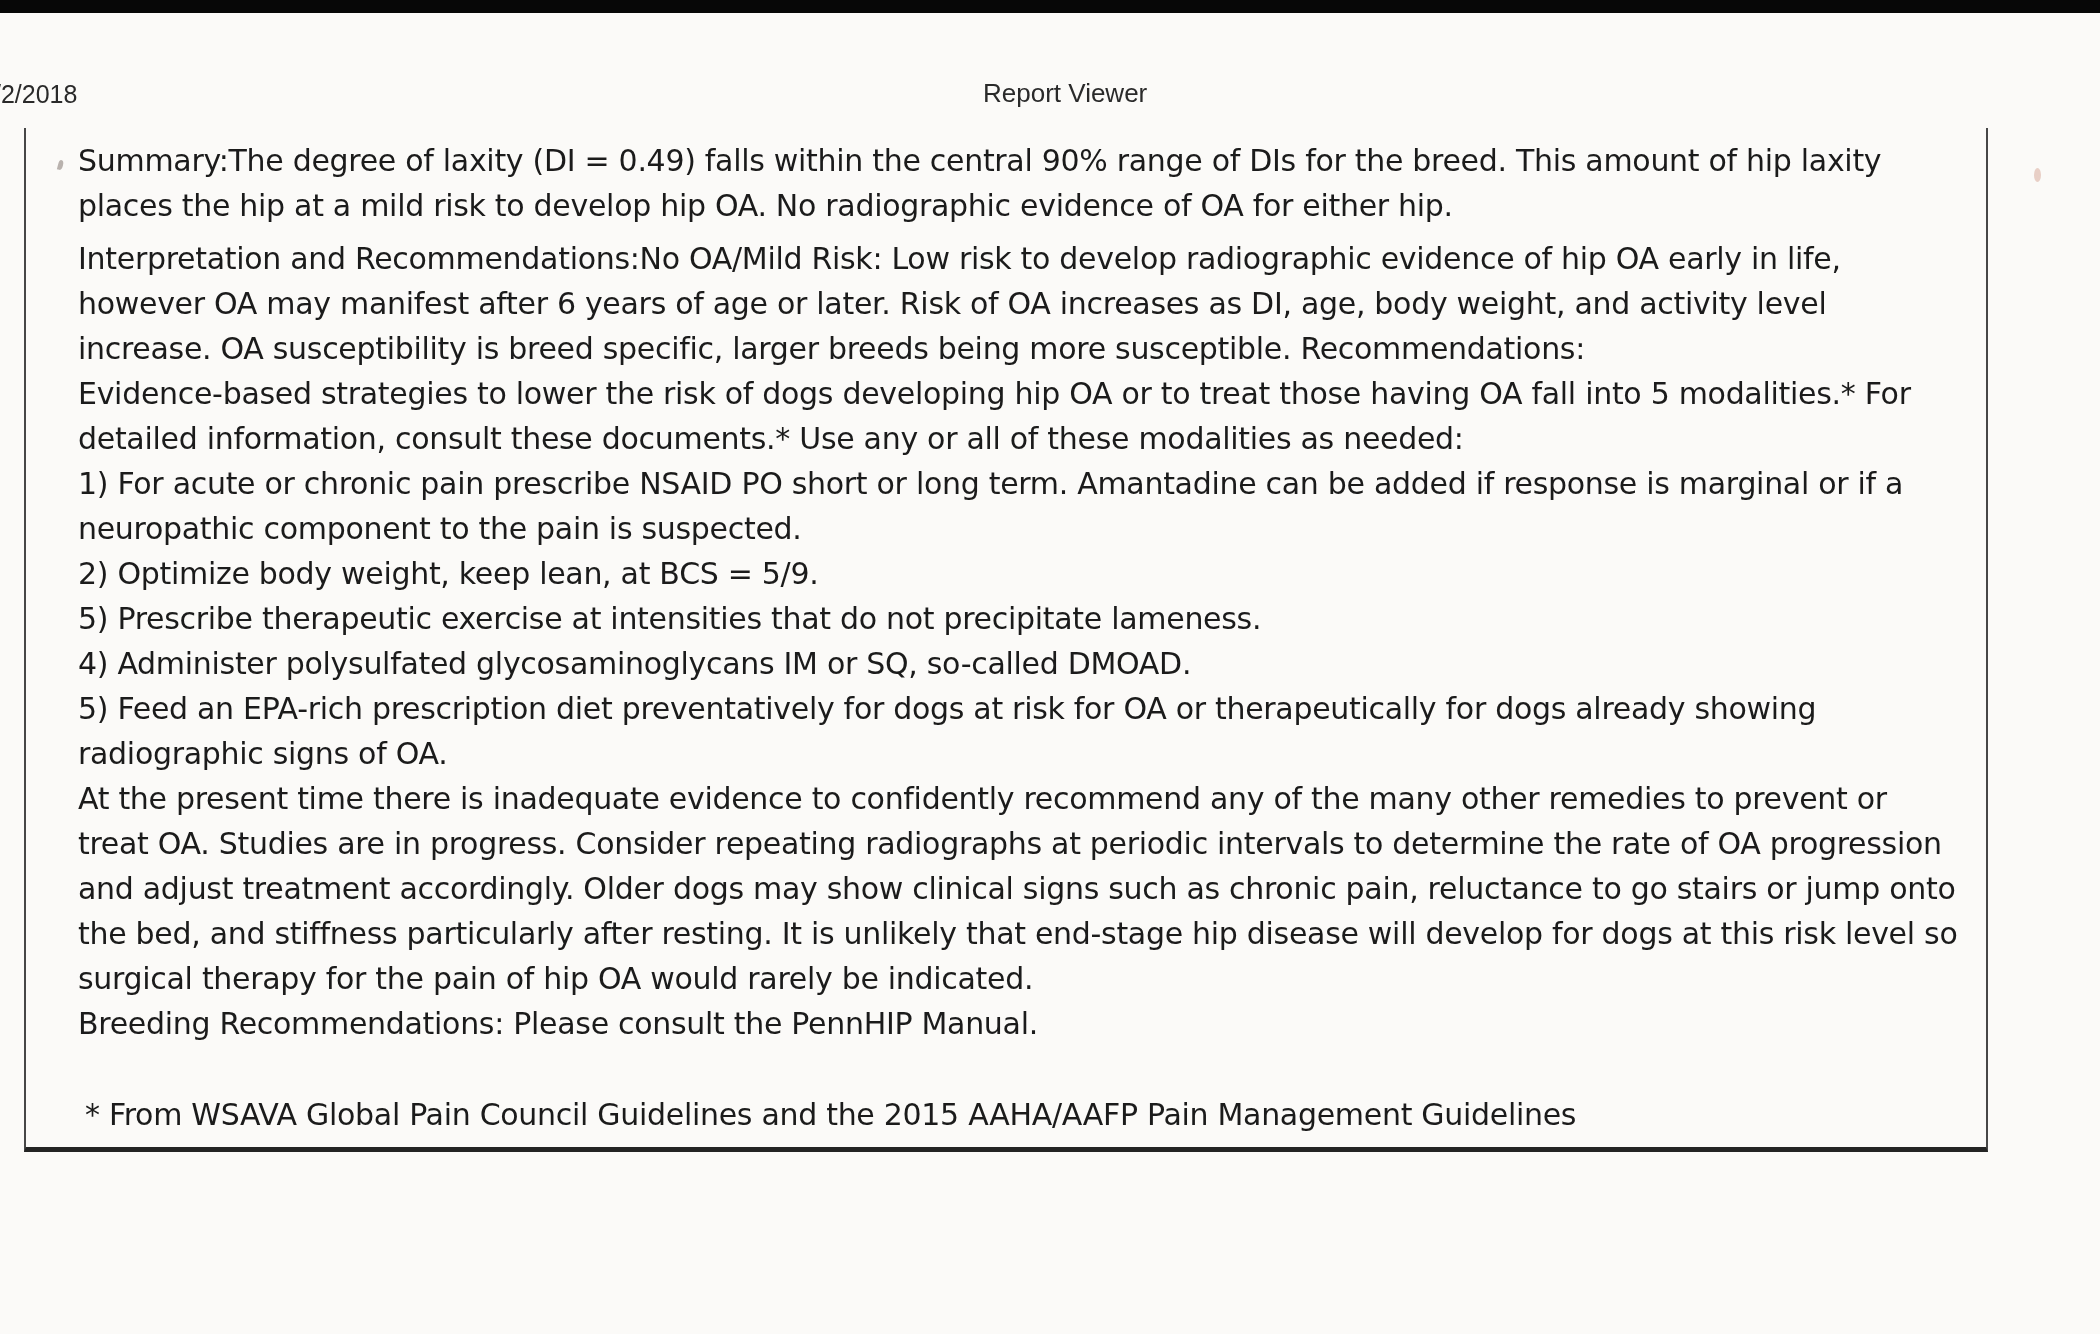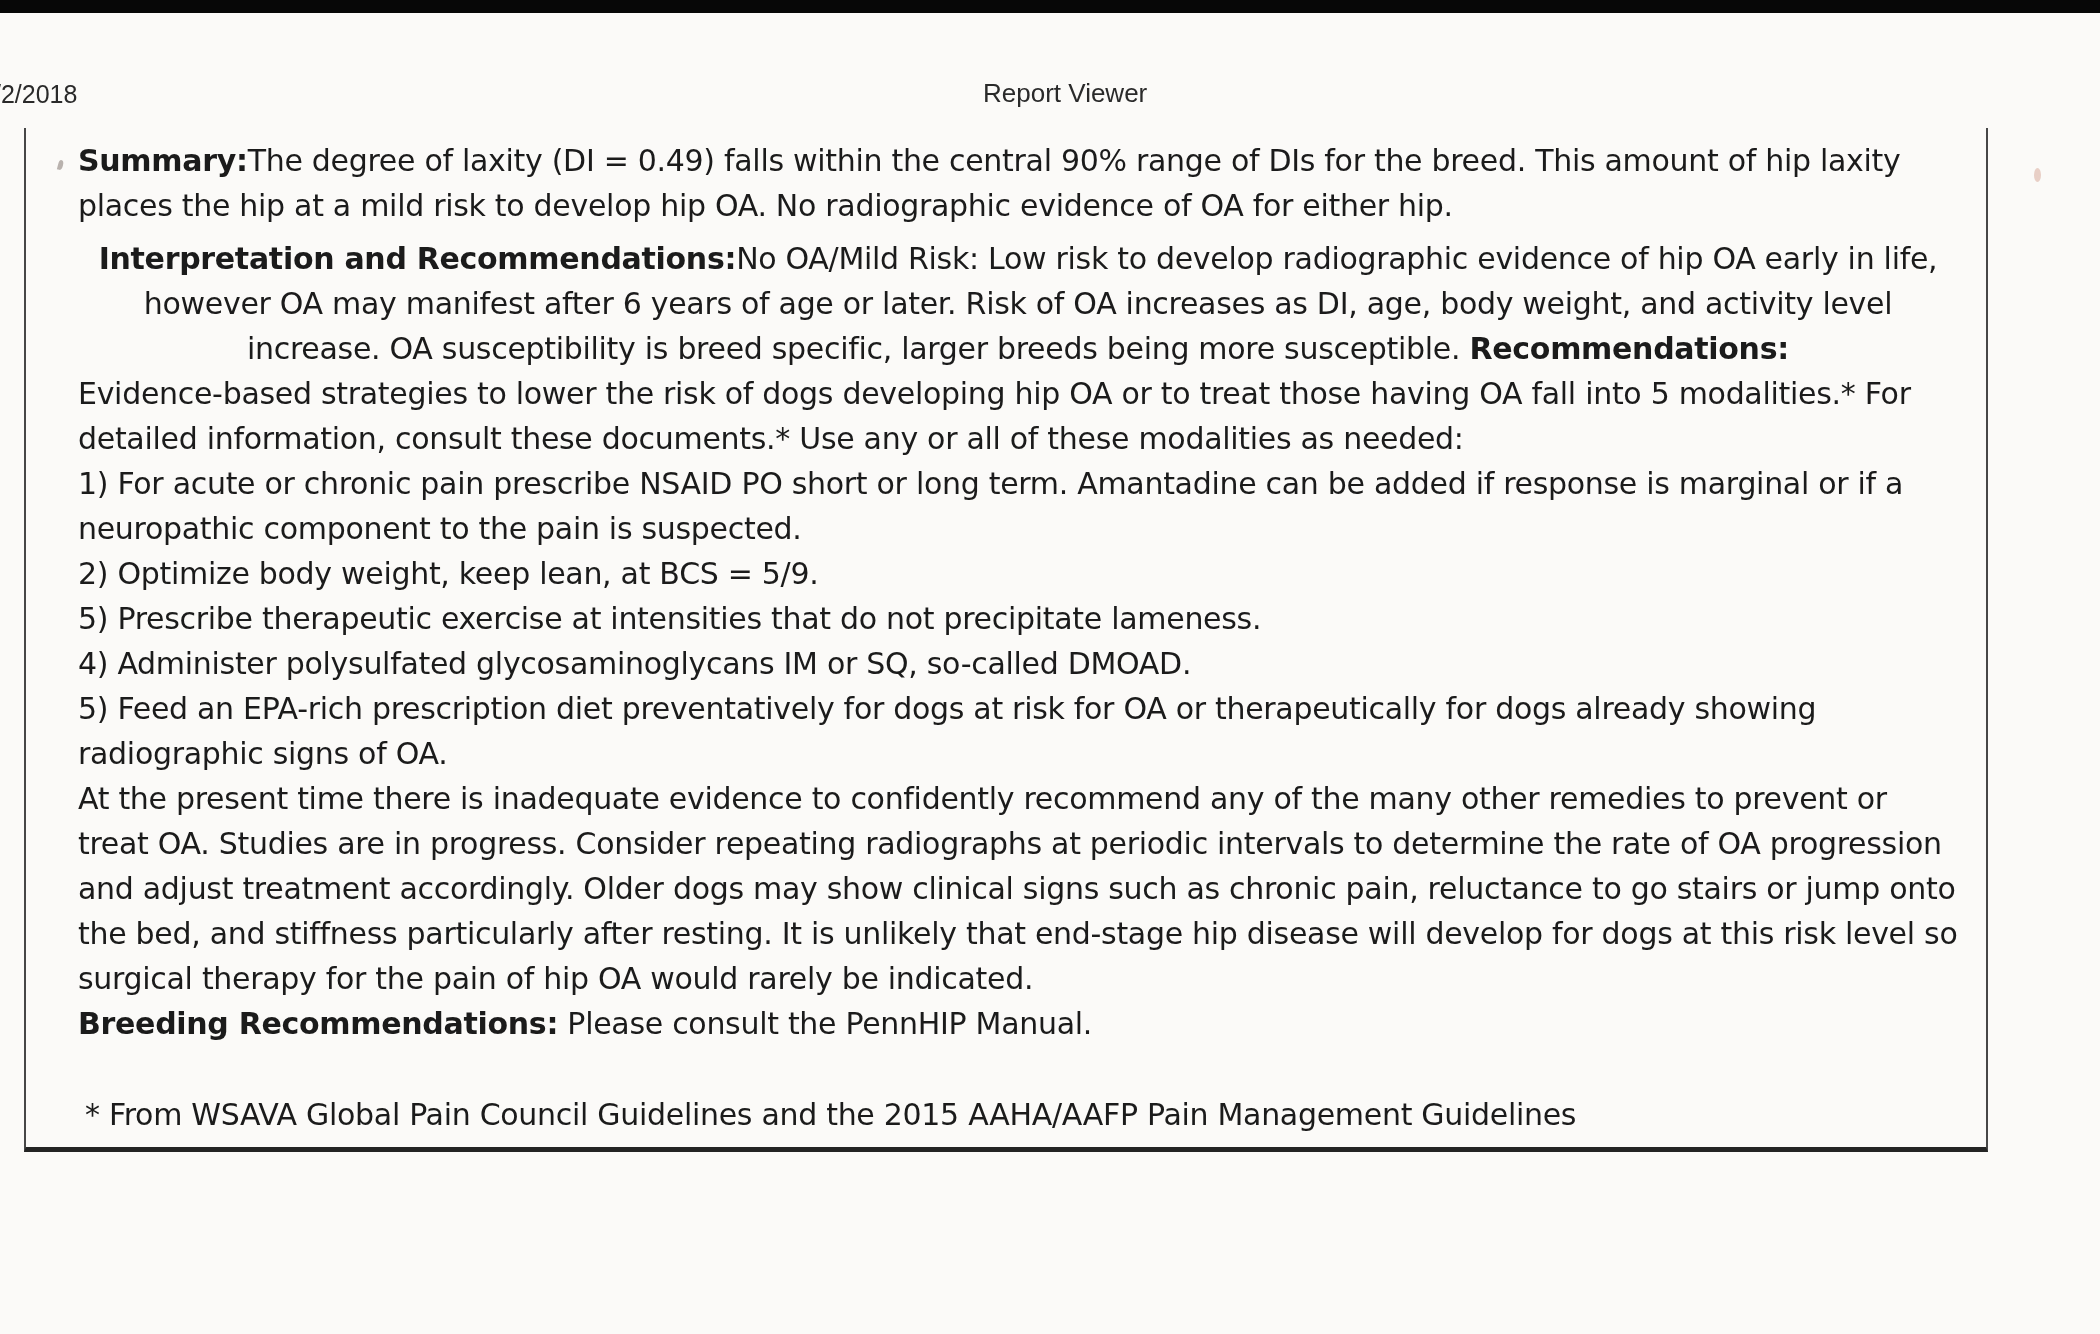--- a/index.html
+++ b/index.html
@@ -54,23 +54,23 @@
     padding: 10px 28px 0 52px;
   }
   .p {
     margin: 0;
     font-size: 30px;
     line-height: 45px;
     letter-spacing: -0.3px;
     color: #1b1b1b;
   }
   .p .b {
-    font-weight: bold;
+    font-weight: normal;
   }
-  .p.gap-sm { margin-top: 8px; text-align: center; }
+  .p.gap-sm { margin-top: 8px; }
   .p.gap-xs { margin-top: 0; }
   .p.footnote { margin-top: 46px; margin-left: 7px; }
   .scan-artifact {
     position: absolute;
     top: 160px;
     left: 58px;
     width: 5px;
     height: 10px;
     border-radius: 50% 50% 50% 0;
     background: #b9b2ae;

